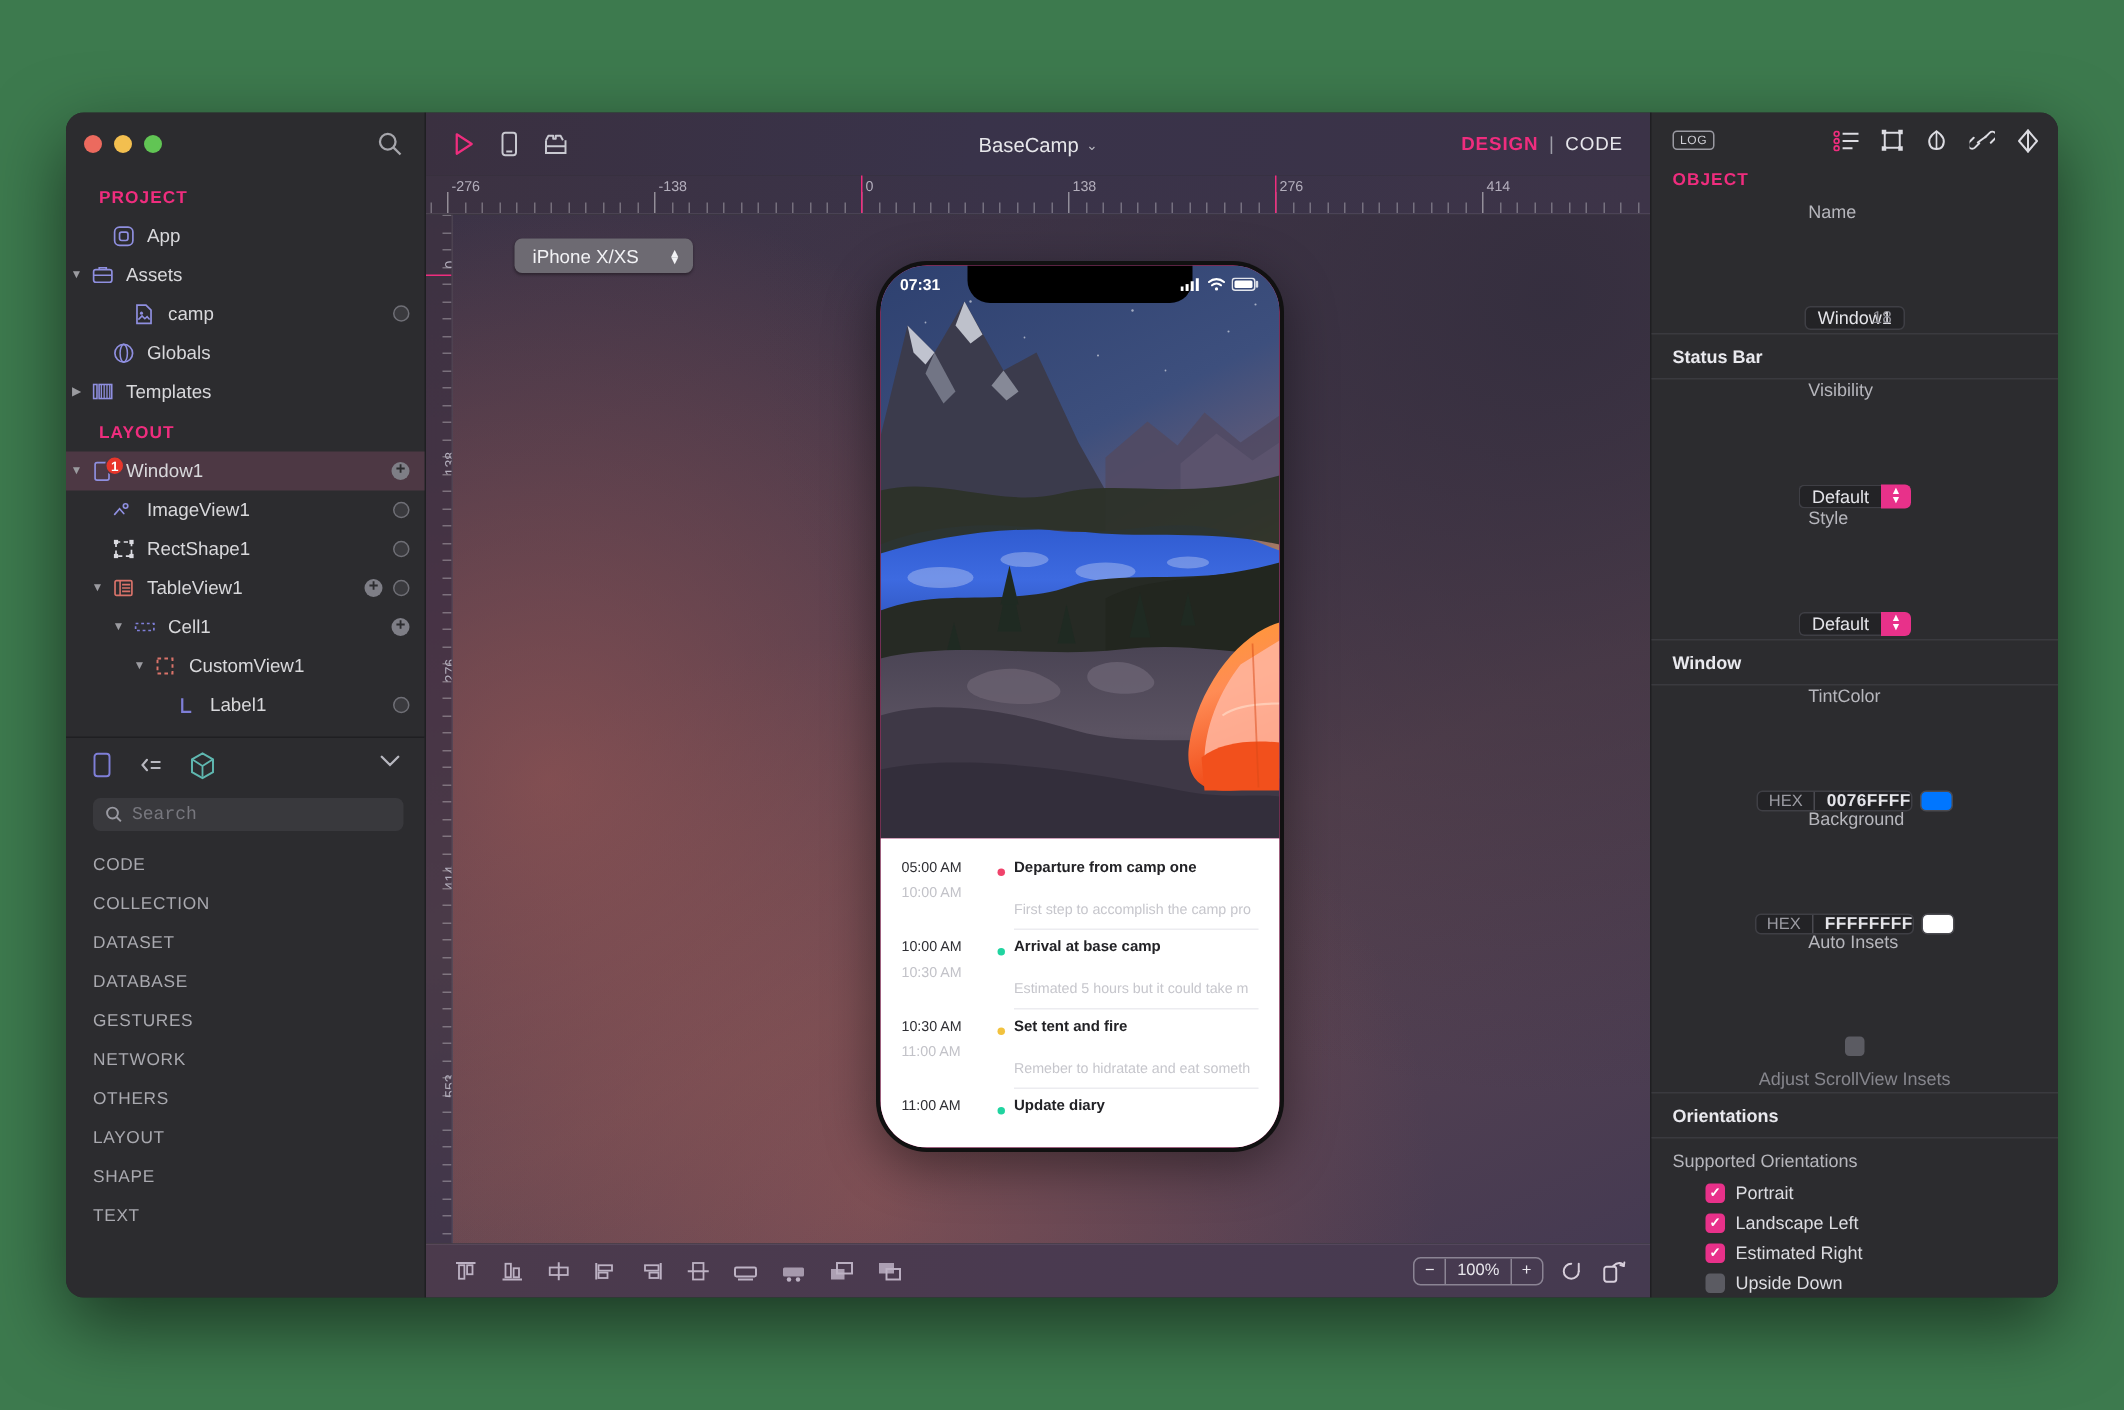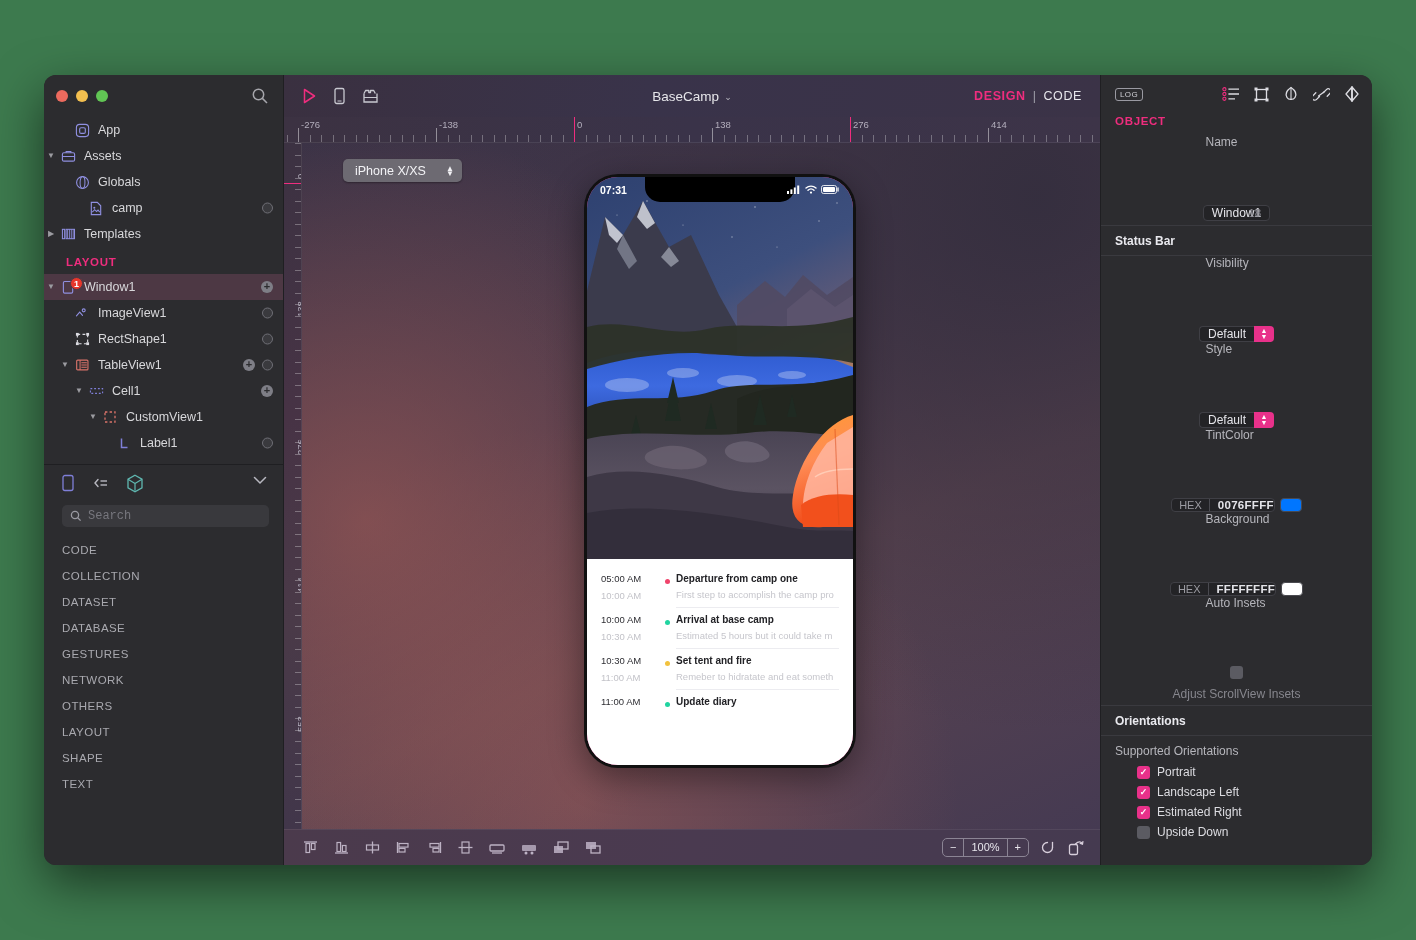--- a/index.html
+++ b/index.html
@@ -190,21 +190,21 @@
   .sb-right-ic { display:flex; align-items:center; gap:4px; }
 
   .tl-list { position:absolute; left:0; right:0; top:382px; bottom:0; background:#fff; padding:8px 0 0 0;}
   .tl-row { display:flex; padding:6px 14px 0 14px; }
   .tl-times { width:62px; flex:0 0 62px; }
   .tl-t1 { font-size:9.5px; color:#2e2e33; }
   .tl-t2 { font-size:9.5px; color:#c2c2c8; margin-top:6px; }
   .tl-body { flex:1; min-width:0; position:relative; padding-left:2px; }
   .tl-title { font-size:10px; font-weight:bold; color:#222226; white-space:nowrap; display:flex; align-items:flex-end; gap:6px;}
   .tl-bullet { width:5px; height:5px; border-radius:50%; flex:0 0 5px; }
-  .tl-desc { font-size:9.5px; color:#c6c6cc; margin-top:5px; white-space:nowrap; padding-left:11px; }
+  .tl-desc { font-size:9.5px; color:#c6c6cc; margin-top:17px; white-space:nowrap; padding-left:11px; }
   .tl-sep { height:1px; background:#ececf0; margin:7px 0 0 11px; }
 
   .c-bottombar {
     height:36px; flex:0 0 36px; position:relative;
     display:flex; align-items:center; padding:0 18px;
     background:linear-gradient(100deg,#4b3a4c 0%,#4a3a50 50%,#453a50 100%);
     border-top:1px solid rgba(255,255,255,.07);
   }
   .bb-icons { display:flex; align-items:center; gap:14px; }
   .bb-right { position:absolute; right:16px; display:flex; align-items:center; gap:12px;}
@@ -297,20 +297,21 @@
         <div class="dot g"></div>
       </div>
       <div class="sb-search-ic">
         <svg viewBox="0 0 18 18" width="18" height="18">
             <circle cx="7.5" cy="7.5" r="5.2" fill="none" stroke="#c9c9cf" stroke-width="1.5"></circle>
             <line x1="11.4" y1="11.4" x2="16" y2="16" stroke="#c9c9cf" stroke-width="1.5"></line>
           </svg>
       </div>
     </div>
 
+    <div class="sb-section">PROJECT</div>
 
     <div class="tree">
 
       <div class="row">
         <span class="tw empty">▶</span>
         <span class="tw empty"></span>
         <span class="ic">
           <svg width="15" height="15" viewBox="0 0 16 16">
               <rect x="1.5" y="1.5" width="13" height="13" rx="3.5" fill="none" stroke="#8f8fe0" stroke-width="1.2"></rect>
               <rect x="5" y="5" width="6" height="6" rx="1.5" fill="none" stroke="#8f8fe0" stroke-width="1.2"></rect>
@@ -327,42 +328,42 @@
               <path d="M5.5 3.5V2.2h5v1.3" fill="none" stroke="#8f8fe0" stroke-width="1.2"></path>
               <line x1="1.5" y1="7.6" x2="14.5" y2="7.6" stroke="#8f8fe0" stroke-width="1.1"></line>
             </svg>
         </span>
         <span class="lbl">Assets</span>
       </div>
 
       <div class="row">
         <span class="tw empty"></span>
         <span class="tw empty"></span>
-        <span class="ic">
-          <svg width="15" height="15" viewBox="0 0 16 16">
-              <circle cx="8" cy="8" r="6.3" fill="none" stroke="#8f8fe0" stroke-width="1.2"></circle>
-              <ellipse cx="8" cy="8" rx="2.6" ry="6.3" fill="none" stroke="#8f8fe0" stroke-width="1.1"></ellipse>
-            </svg>
-        </span>
-        <span class="lbl">Globals</span>
-      </div>
-
-      <div class="row">
-        <span class="tw empty"></span>
-        <span class="tw empty"></span>
         <span class="tw empty"></span>
         <span class="ic">
           <svg width="14" height="15" viewBox="0 0 14 16">
               <path d="M2 1.5h6.4L12 5.1V14.5H2z" fill="none" stroke="#8f8fe0" stroke-width="1.2"></path>
               <circle cx="5.2" cy="7.2" r="1.1" fill="#8f8fe0"></circle>
               <path d="M3 11.8l2.6-2.6 2 2 1.6-1.5 1.8 2.1" fill="none" stroke="#8f8fe0" stroke-width="1.1"></path>
             </svg>
         </span>
         <span class="lbl">camp</span>
         <span class="dotR"></span>
+      </div>
+
+      <div class="row">
+        <span class="tw empty"></span>
+        <span class="tw empty"></span>
+        <span class="ic">
+          <svg width="15" height="15" viewBox="0 0 16 16">
+              <circle cx="8" cy="8" r="6.3" fill="none" stroke="#8f8fe0" stroke-width="1.2"></circle>
+              <ellipse cx="8" cy="8" rx="2.6" ry="6.3" fill="none" stroke="#8f8fe0" stroke-width="1.1"></ellipse>
+            </svg>
+        </span>
+        <span class="lbl">Globals</span>
       </div>
 
       <div class="row">
         <span class="tw">▶</span>
         <span class="ic">
           <svg width="15" height="14" viewBox="0 0 16 14">
               <rect x="1.5" y="2" width="2.4" height="10" fill="none" stroke="#8f8fe0" stroke-width="1.1"></rect>
               <rect x="5.4" y="2" width="9" height="10" fill="none" stroke="#8f8fe0" stroke-width="1.1"></rect>
               <line x1="7" y1="2" x2="7" y2="12" stroke="#8f8fe0" stroke-width=".9"></line>
               <line x1="9" y1="2" x2="9" y2="12" stroke="#8f8fe0" stroke-width=".9"></line>
@@ -1074,20 +1075,21 @@
       <span class="plabel">Style</span>
       <div class="selwrap">
         <div class="selbox">Default</div>
         <div class="selbtn">
             <span>▲</span>
             <span>▼</span>
           </div>
       </div>
     </div>
 
+    <div class="sectionhdr">Window</div>
 
     <div class="prow">
       <span class="plabel">TintColor</span>
       <div class="hexwrap">
         <div class="hexbox">
           <span class="pfx">HEX</span>
           <span class="val">0076FFFF</span>
         </div>
         <div class="swatch" style="background:#0076ff"></div>
       </div>

